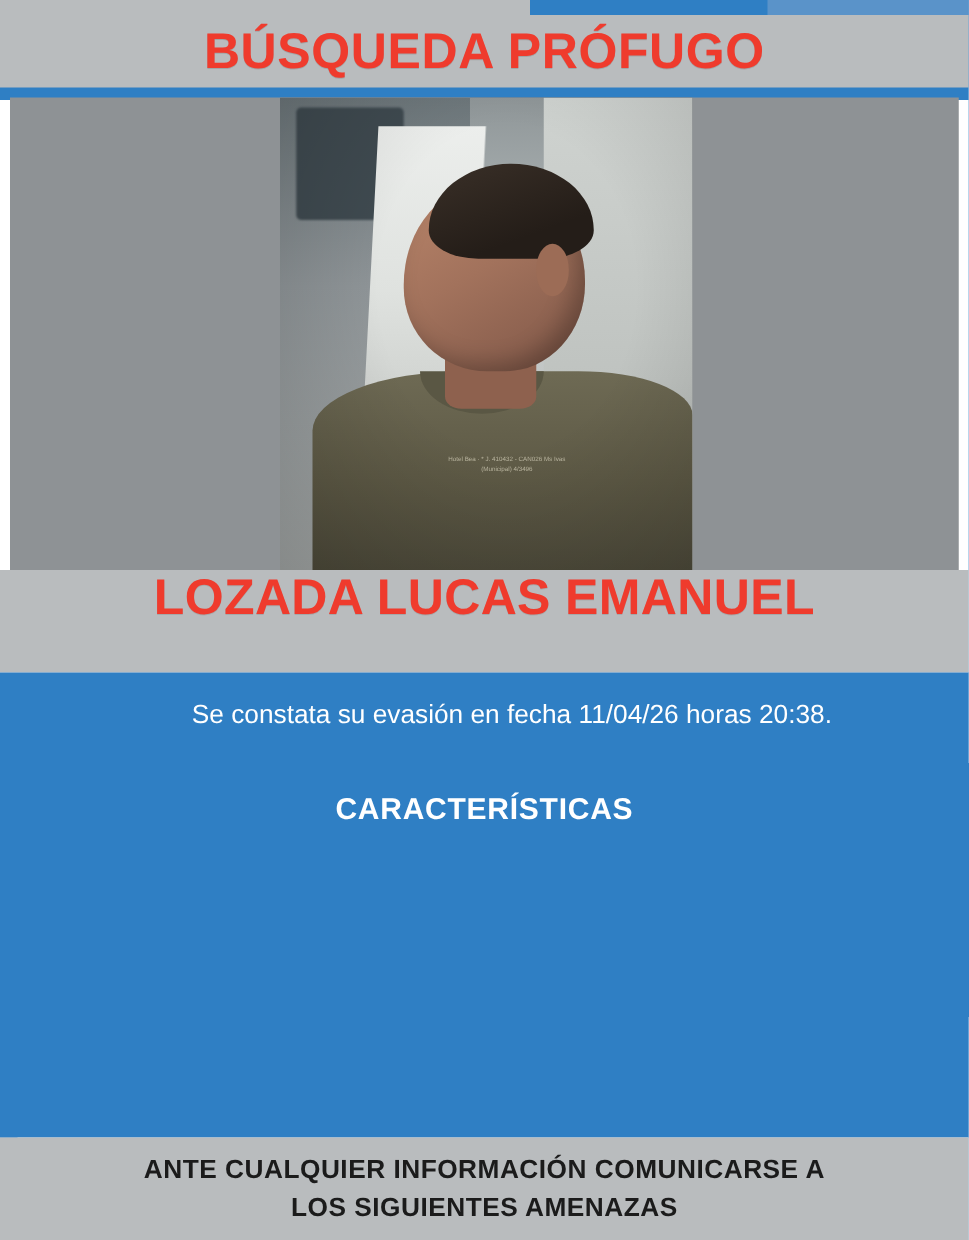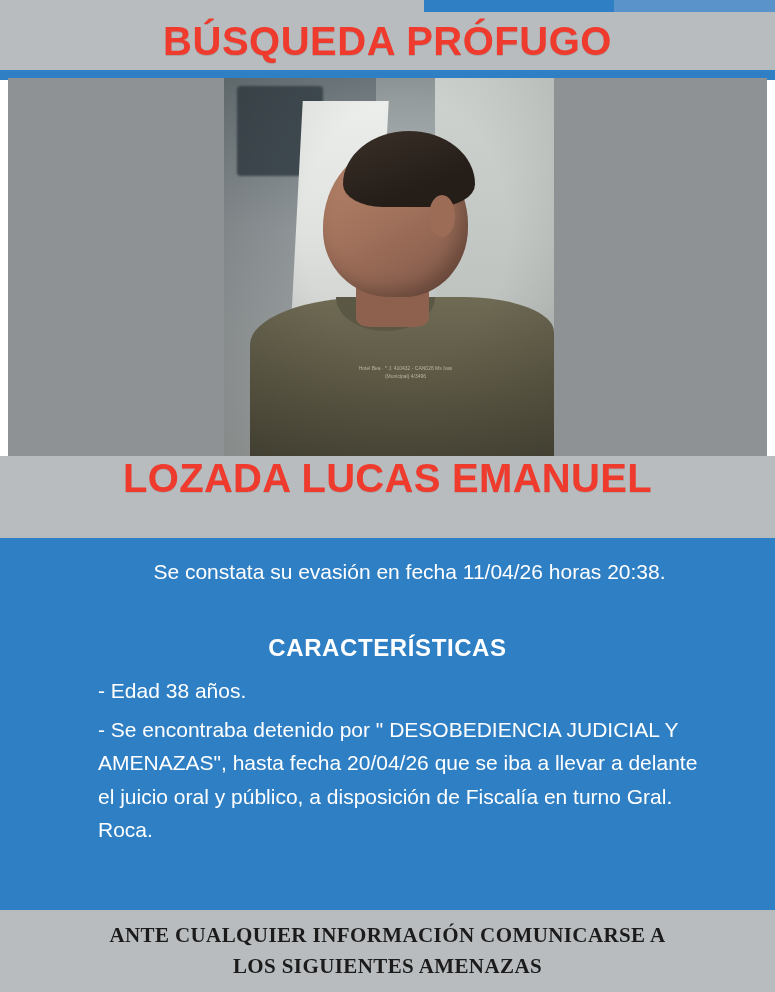--- a/index.html
+++ b/index.html
@@ -269,21 +269,21 @@
     top: 910px;
     left: 0;
     width: 775px;
     height: 82px;
     background: #b9bcbe;
     color: #1b1b1b;
     display: flex;
     flex-direction: column;
     align-items: center;
     justify-content: center;
-    font-family: Liberation Serif, serif;
+    font-family: Liberation Sans, sans-serif;
     text-align: center;
   }
   .footer .line {
     font-size: 21px;
     font-weight: bold;
     letter-spacing: 0.4px;
     line-height: 1.5;
   }
   .footer-blue-left {
     position: absolute;
@@ -328,24 +328,20 @@
     </div>
   </div>
 
   <div class="name-band">
     <div class="name">LOZADA LUCAS EMANUEL</div>
   </div>
 
   <div class="body-block">
     <div class="evasion">Se constata su evasión en fecha 11/04/26 horas 20:38.</div>
     <div class="caracteristicas">CARACTERÍSTICAS</div>
-    <div class="details">
-      <p>- Edad 38 años.</p>
-      <p>- Se encontraba detenido por " DESOBEDIENCIA JUDICIAL Y AMENAZAS", hasta fecha 20/04/26 que se iba a llevar a delante el juicio oral y público, a disposición de Fiscalía en turno Gral. Roca.</p>
-    </div>
   </div>
 
   <div class="footer-blue-left"></div>
   <div class="footer">
     <div class="line">ANTE CUALQUIER INFORMACIÓN COMUNICARSE A</div>
     <div class="line">LOS SIGUIENTES AMENAZAS</div>
   </div>
 
 </div>
 

